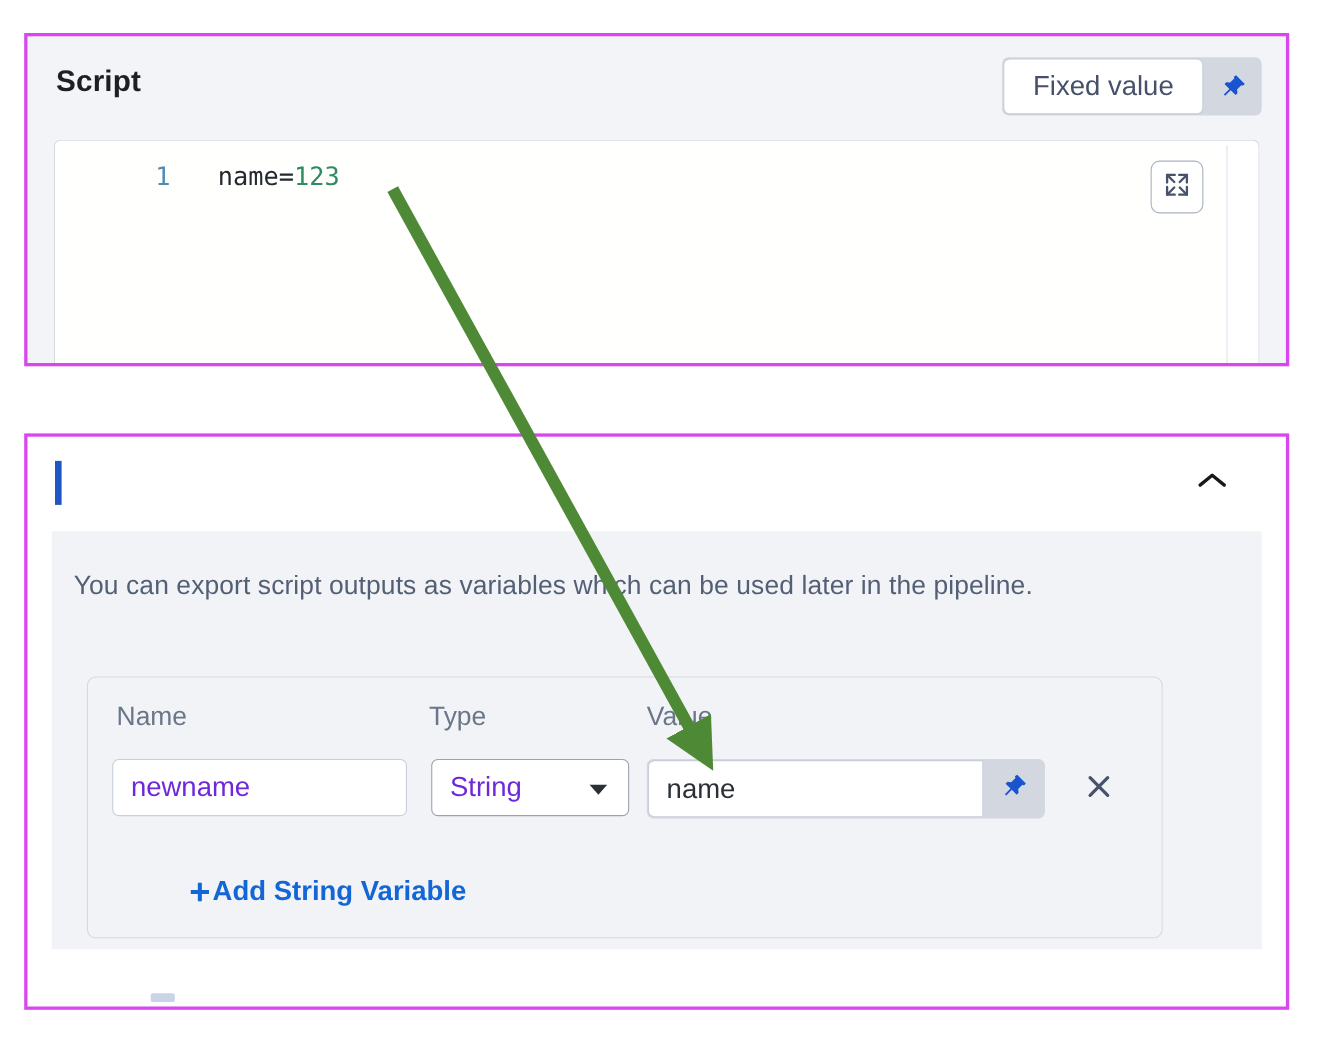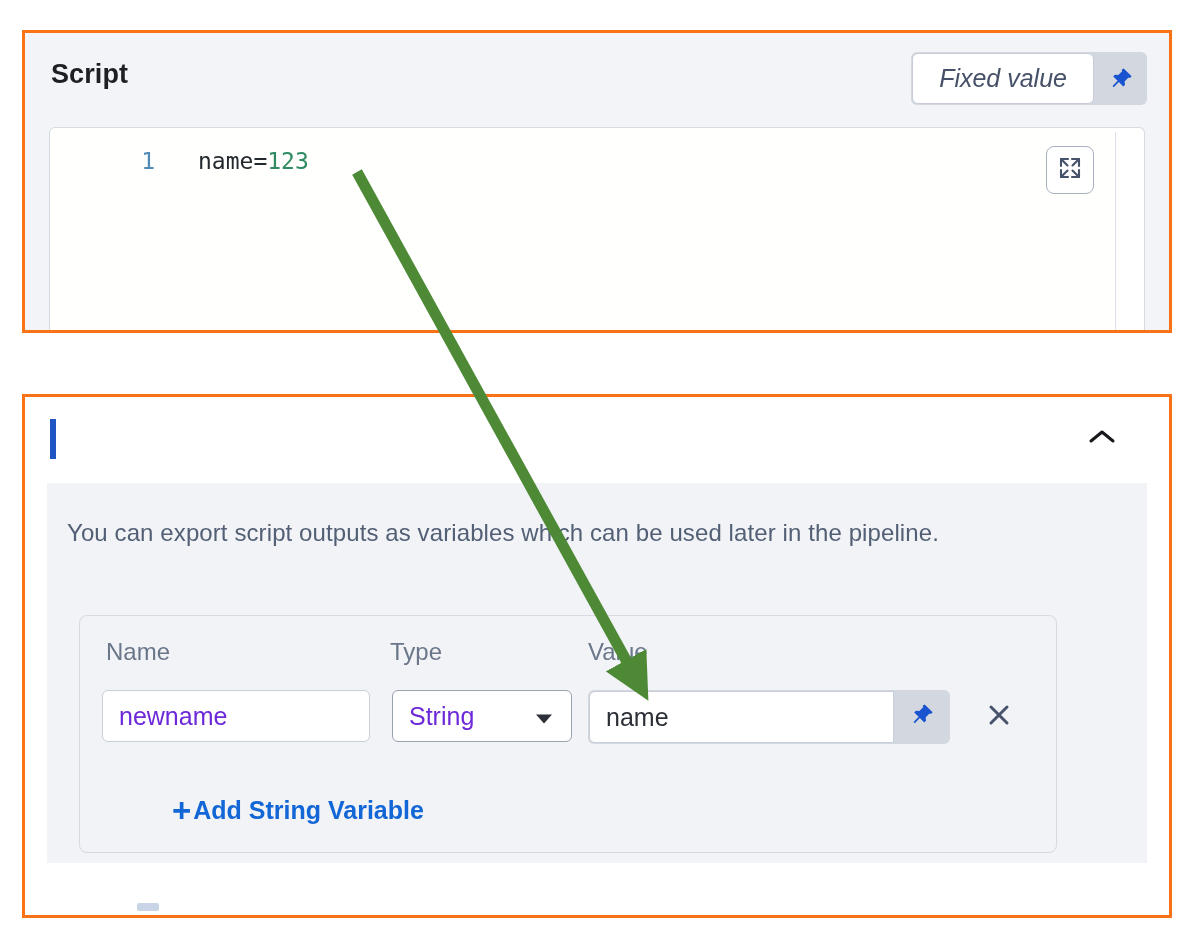--- a/index.html
+++ b/index.html
@@ -11,21 +11,21 @@
     width: 1198px;
     height: 950px;
     font-family: "Liberation Sans", sans-serif;
     position: relative;
     overflow: hidden;
   }
 
   
   .panel {
     position: absolute;
-    border: 3px solid #f97316;
+    border: 3px solid #d946ef;
     box-sizing: border-box;
   }
 
   
   #script-panel {
     left: 22px;
     top: 30px;
     width: 1150px;
     height: 303px;
     background: #f2f4f7;
@@ -60,21 +60,20 @@
     background: #ffffff;
     border: 1px solid #c7ccd6;
     border-radius: 6px;
     margin: 1px;
     padding: 0 26px;
     display: flex;
     align-items: center;
     font-size: 25px;
     color: #465068;
     cursor: pointer;
-    font-style: italic;
   }
   .pin-slot {
     width: 52px;
     display: flex;
     align-items: center;
     justify-content: center;
     cursor: pointer;
   }
   .pin-icon svg { display: block; }
 

